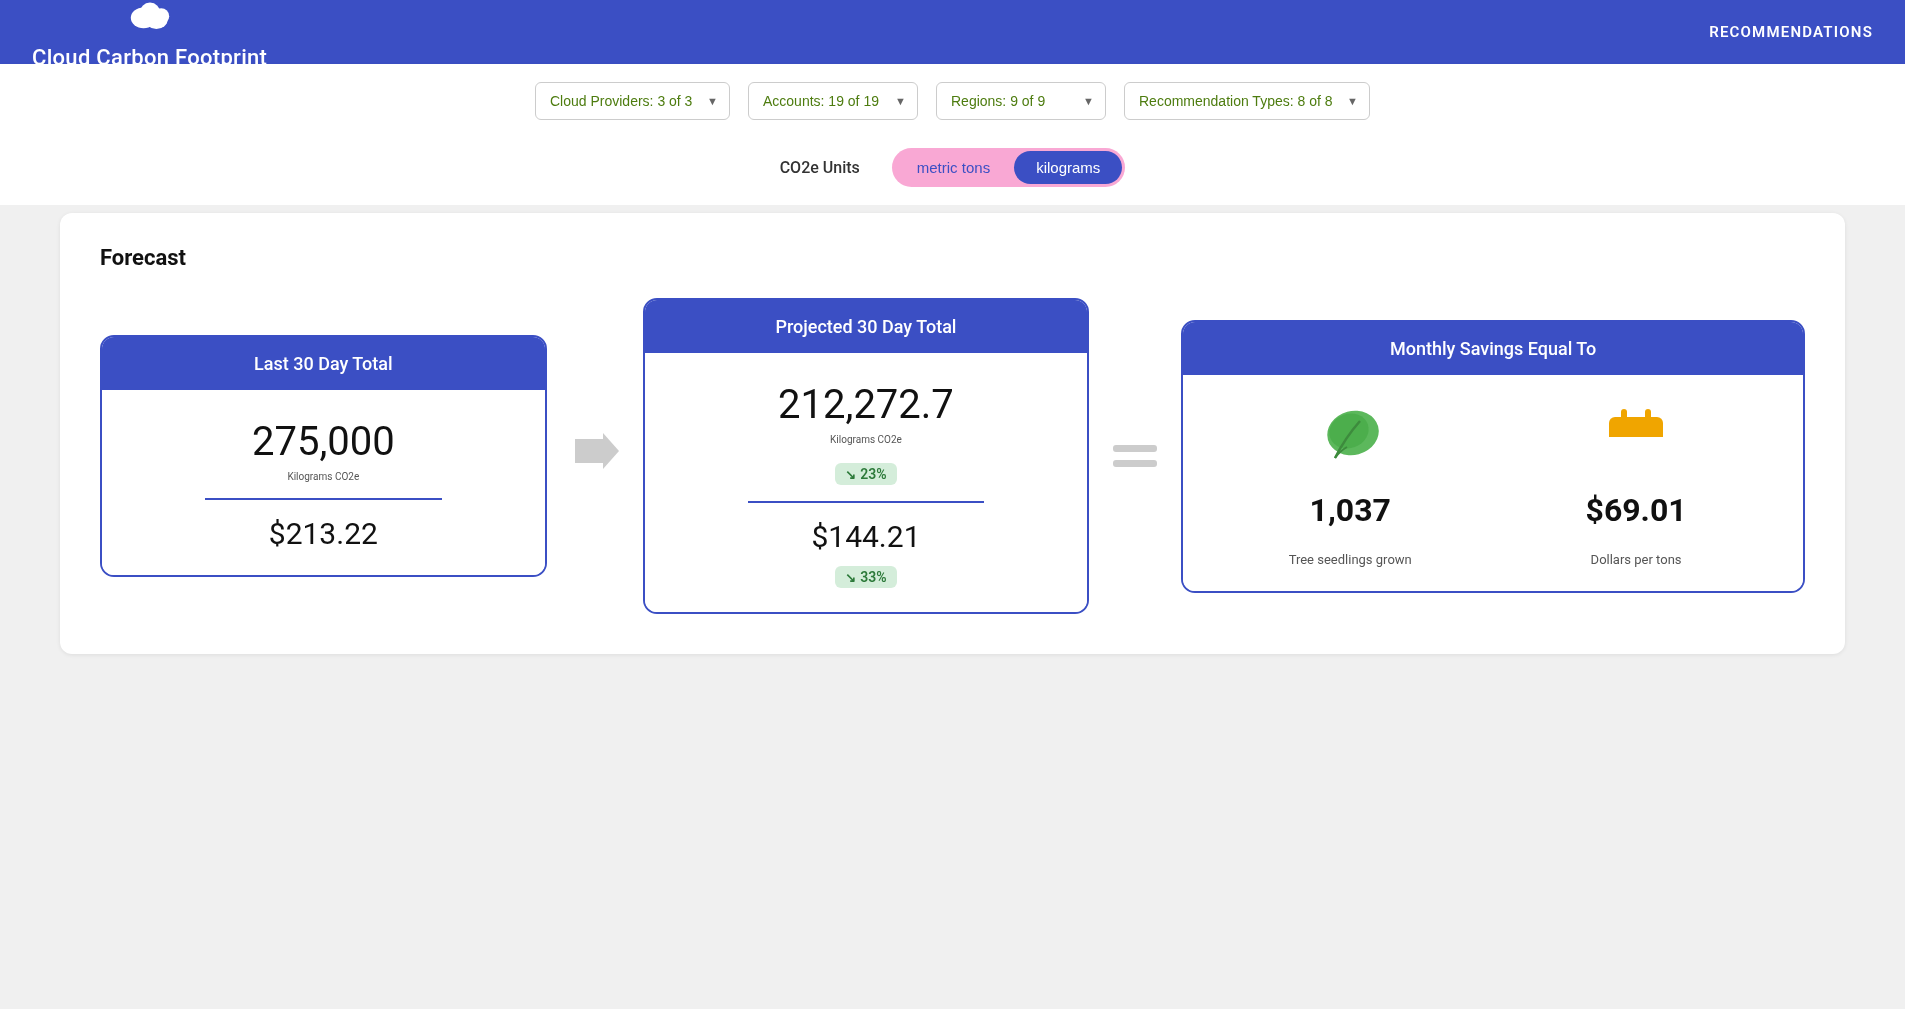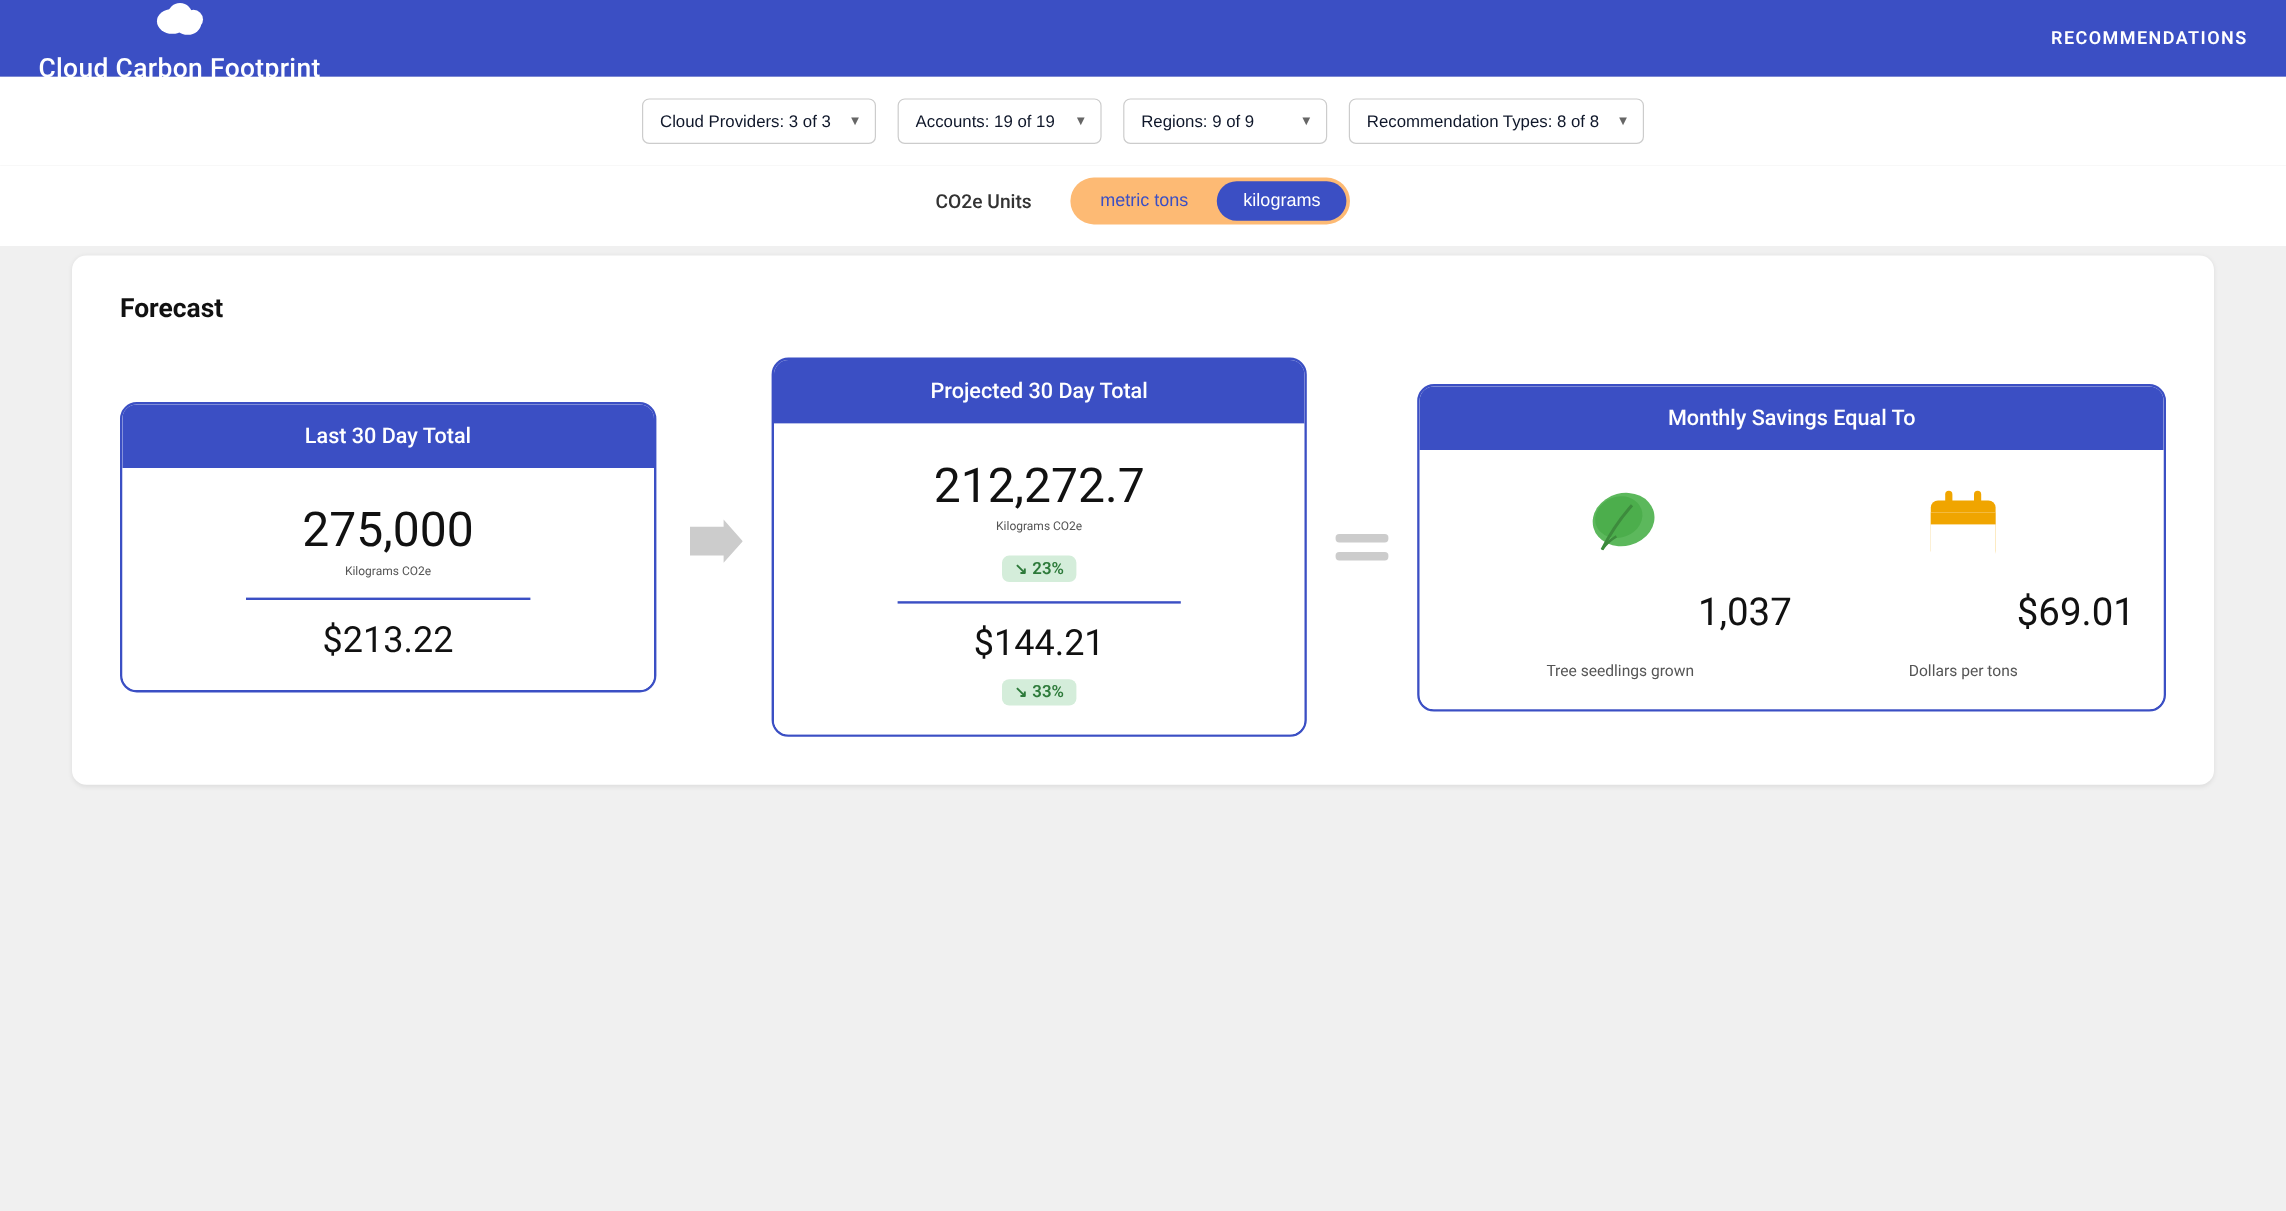--- a/index.html
+++ b/index.html
@@ -51,21 +51,21 @@
       justify-content: center;
       align-items: center;
       gap: 18px;
       box-shadow: 0 1px 3px rgba(0,0,0,0.08);
     }
     .filter-select {
       border: 1px solid #ccc;
       border-radius: 6px;
       padding: 10px 36px 10px 14px;
       font-size: 14px;
-      color: #0f172a;
+      color: #4d7c0f;
       background: white;
       appearance: none;
       cursor: pointer;
       min-width: 170px;
       position: relative;
     }
     .filter-wrapper {
       position: relative;
       display: inline-block;
     }
@@ -89,21 +89,21 @@
       gap: 32px;
       padding: 10px 0 18px 0;
     }
     .units-label {
       font-size: 16px;
       color: #333;
       font-weight: 500;
     }
     .units-toggle {
       display: flex;
-      background: #fdba74;
+      background: #f9a8d4;
       border-radius: 30px;
       padding: 3px;
       gap: 2px;
     }
     .toggle-btn {
       padding: 8px 22px;
       border-radius: 24px;
       border: none;
       cursor: pointer;
       font-size: 15px;
@@ -251,24 +251,23 @@
       text-align: center;
       flex: 1;
     }
     .savings-icon {
       width: 70px;
       height: 70px;
       margin: 0 auto 14px auto;
     }
     .savings-value {
       font-size: 32px;
-      font-weight: 400;
+      font-weight: 700;
       color: #111;
       margin-bottom: 23px;
-      text-align: right;
     }
     .savings-desc {
       font-size: 13px;
       color: #555;
     }
     
   </style>
 </head>
 <body>
 

